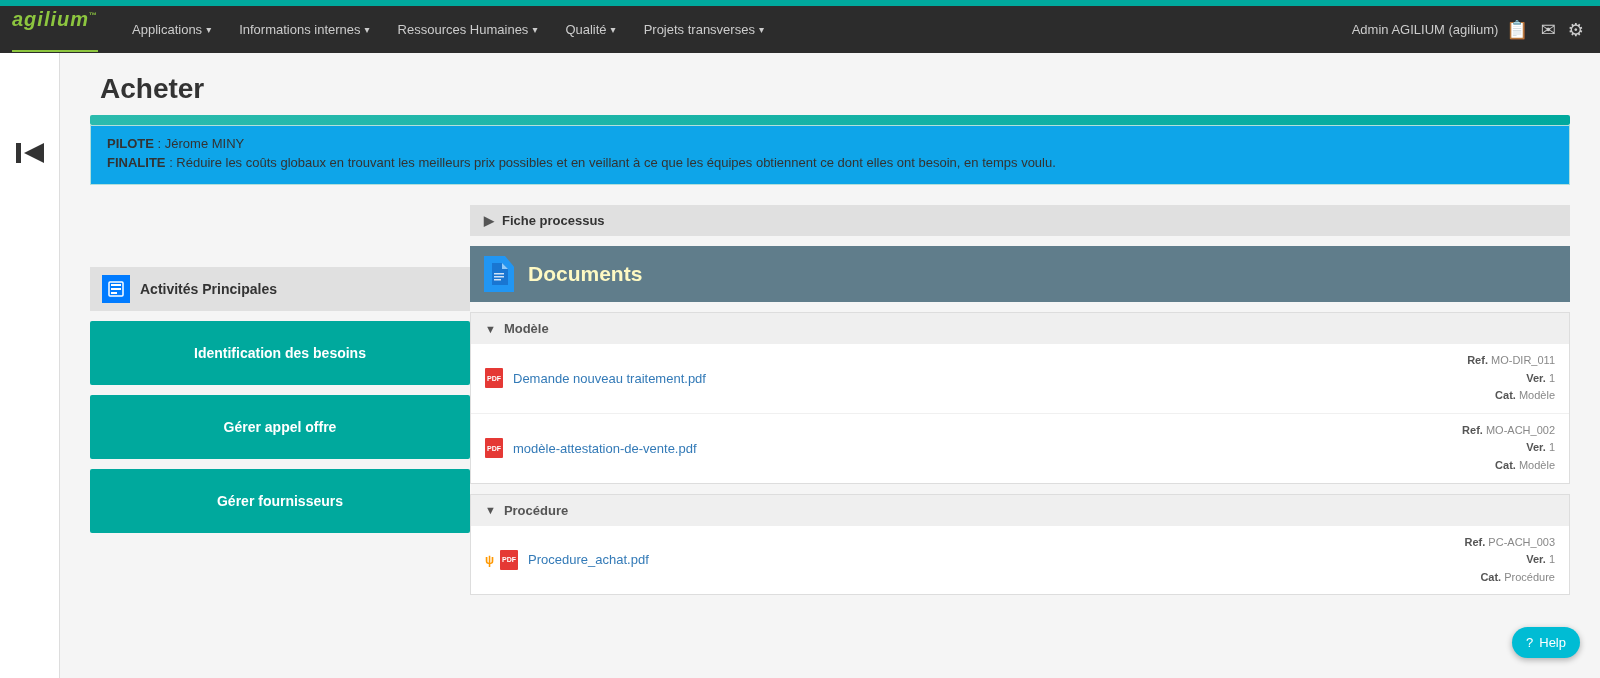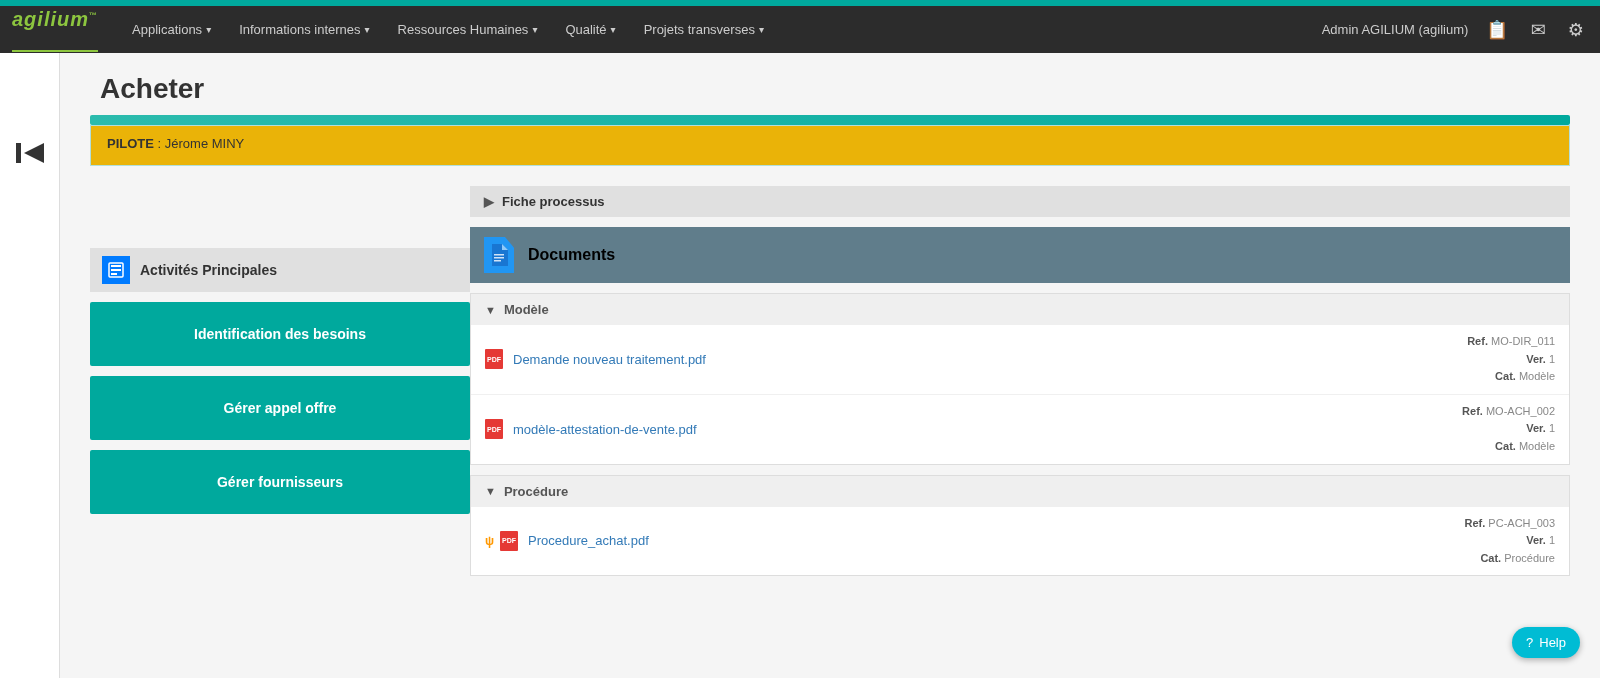--- a/index.html
+++ b/index.html
@@ -45,21 +45,21 @@
       white-space: nowrap;
       position: relative;
     }
     .nav-item .caret {
       margin-left: 4px;
       font-size: 10px;
     }
     .navbar-right {
       display: flex;
       align-items: center;
-      gap: 14px;
+      gap: 4px;
       color: #ccc;
       font-size: 13px;
     }
     .navbar-right .icon-btn {
       color: #ccc;
       font-size: 18px;
       cursor: pointer;
       padding: 4px;
     }
 
@@ -110,21 +110,21 @@
       margin-bottom: 0;
       overflow: hidden;
     }
     .progress-bar-fill {
       height: 100%;
       background: linear-gradient(to right, #2bbbad, #00a99d);
       width: 100%;
     }
 
     .info-box {
-      background: #eab308;
+      background: #0ea5e9;
       border: 1px solid #b2dfdb;
       padding: 10px 16px;
       margin-bottom: 20px;
     }
     .info-row {
       margin-bottom: 4px;
       font-size: 13px;
     }
     .info-label {
       font-weight: bold;
@@ -197,22 +197,22 @@
     .fiche-processus-bar .arrow {
       margin-right: 8px;
       color: #555;
     }
 
     .documents-header {
       background: #607d8b;
       display: flex;
       align-items: center;
       padding: 10px 14px;
-      color: #000000;
-      font-size: 16px;
+      color: #fef9c3;
+      font-size: 21px;
       font-weight: bold;
       margin-bottom: 10px;
     }
     .documents-header .doc-icon {
       width: 30px;
       height: 36px;
       background: #2196f3;
       margin-right: 14px;
       display: flex;
       align-items: center;
@@ -358,20 +358,25 @@
 
     <div class="progress-bar-container">
       <div class="progress-bar-fill"></div>
     </div>
 
     <div class="info-box">
       <div class="info-row">
         <span class="info-label">PILOTE</span>
         <span> : </span>
         <span>Jérome MINY</span>
+      </div>
+      <div class="info-row">
+        <span class="info-label">FINALITE</span>
+        <span> : </span>
+        <span>Réduire les coûts globaux en trouvant les meilleurs prix possibles et en veillant à ce que les équipes obtiennent ce dont elles ont besoin, en temps voulu.</span>
       </div>
     </div>
 
     <div class="two-col">
 
       <div class="left-panel">
         <div class="panel-header">
           <div class="panel-header-icon">
             <svg width="16" height="16" viewBox="0 0 16 16">
               <rect x="1" y="1" width="14" height="14" rx="1" fill="none" stroke="white" stroke-width="1.5"></rect>

